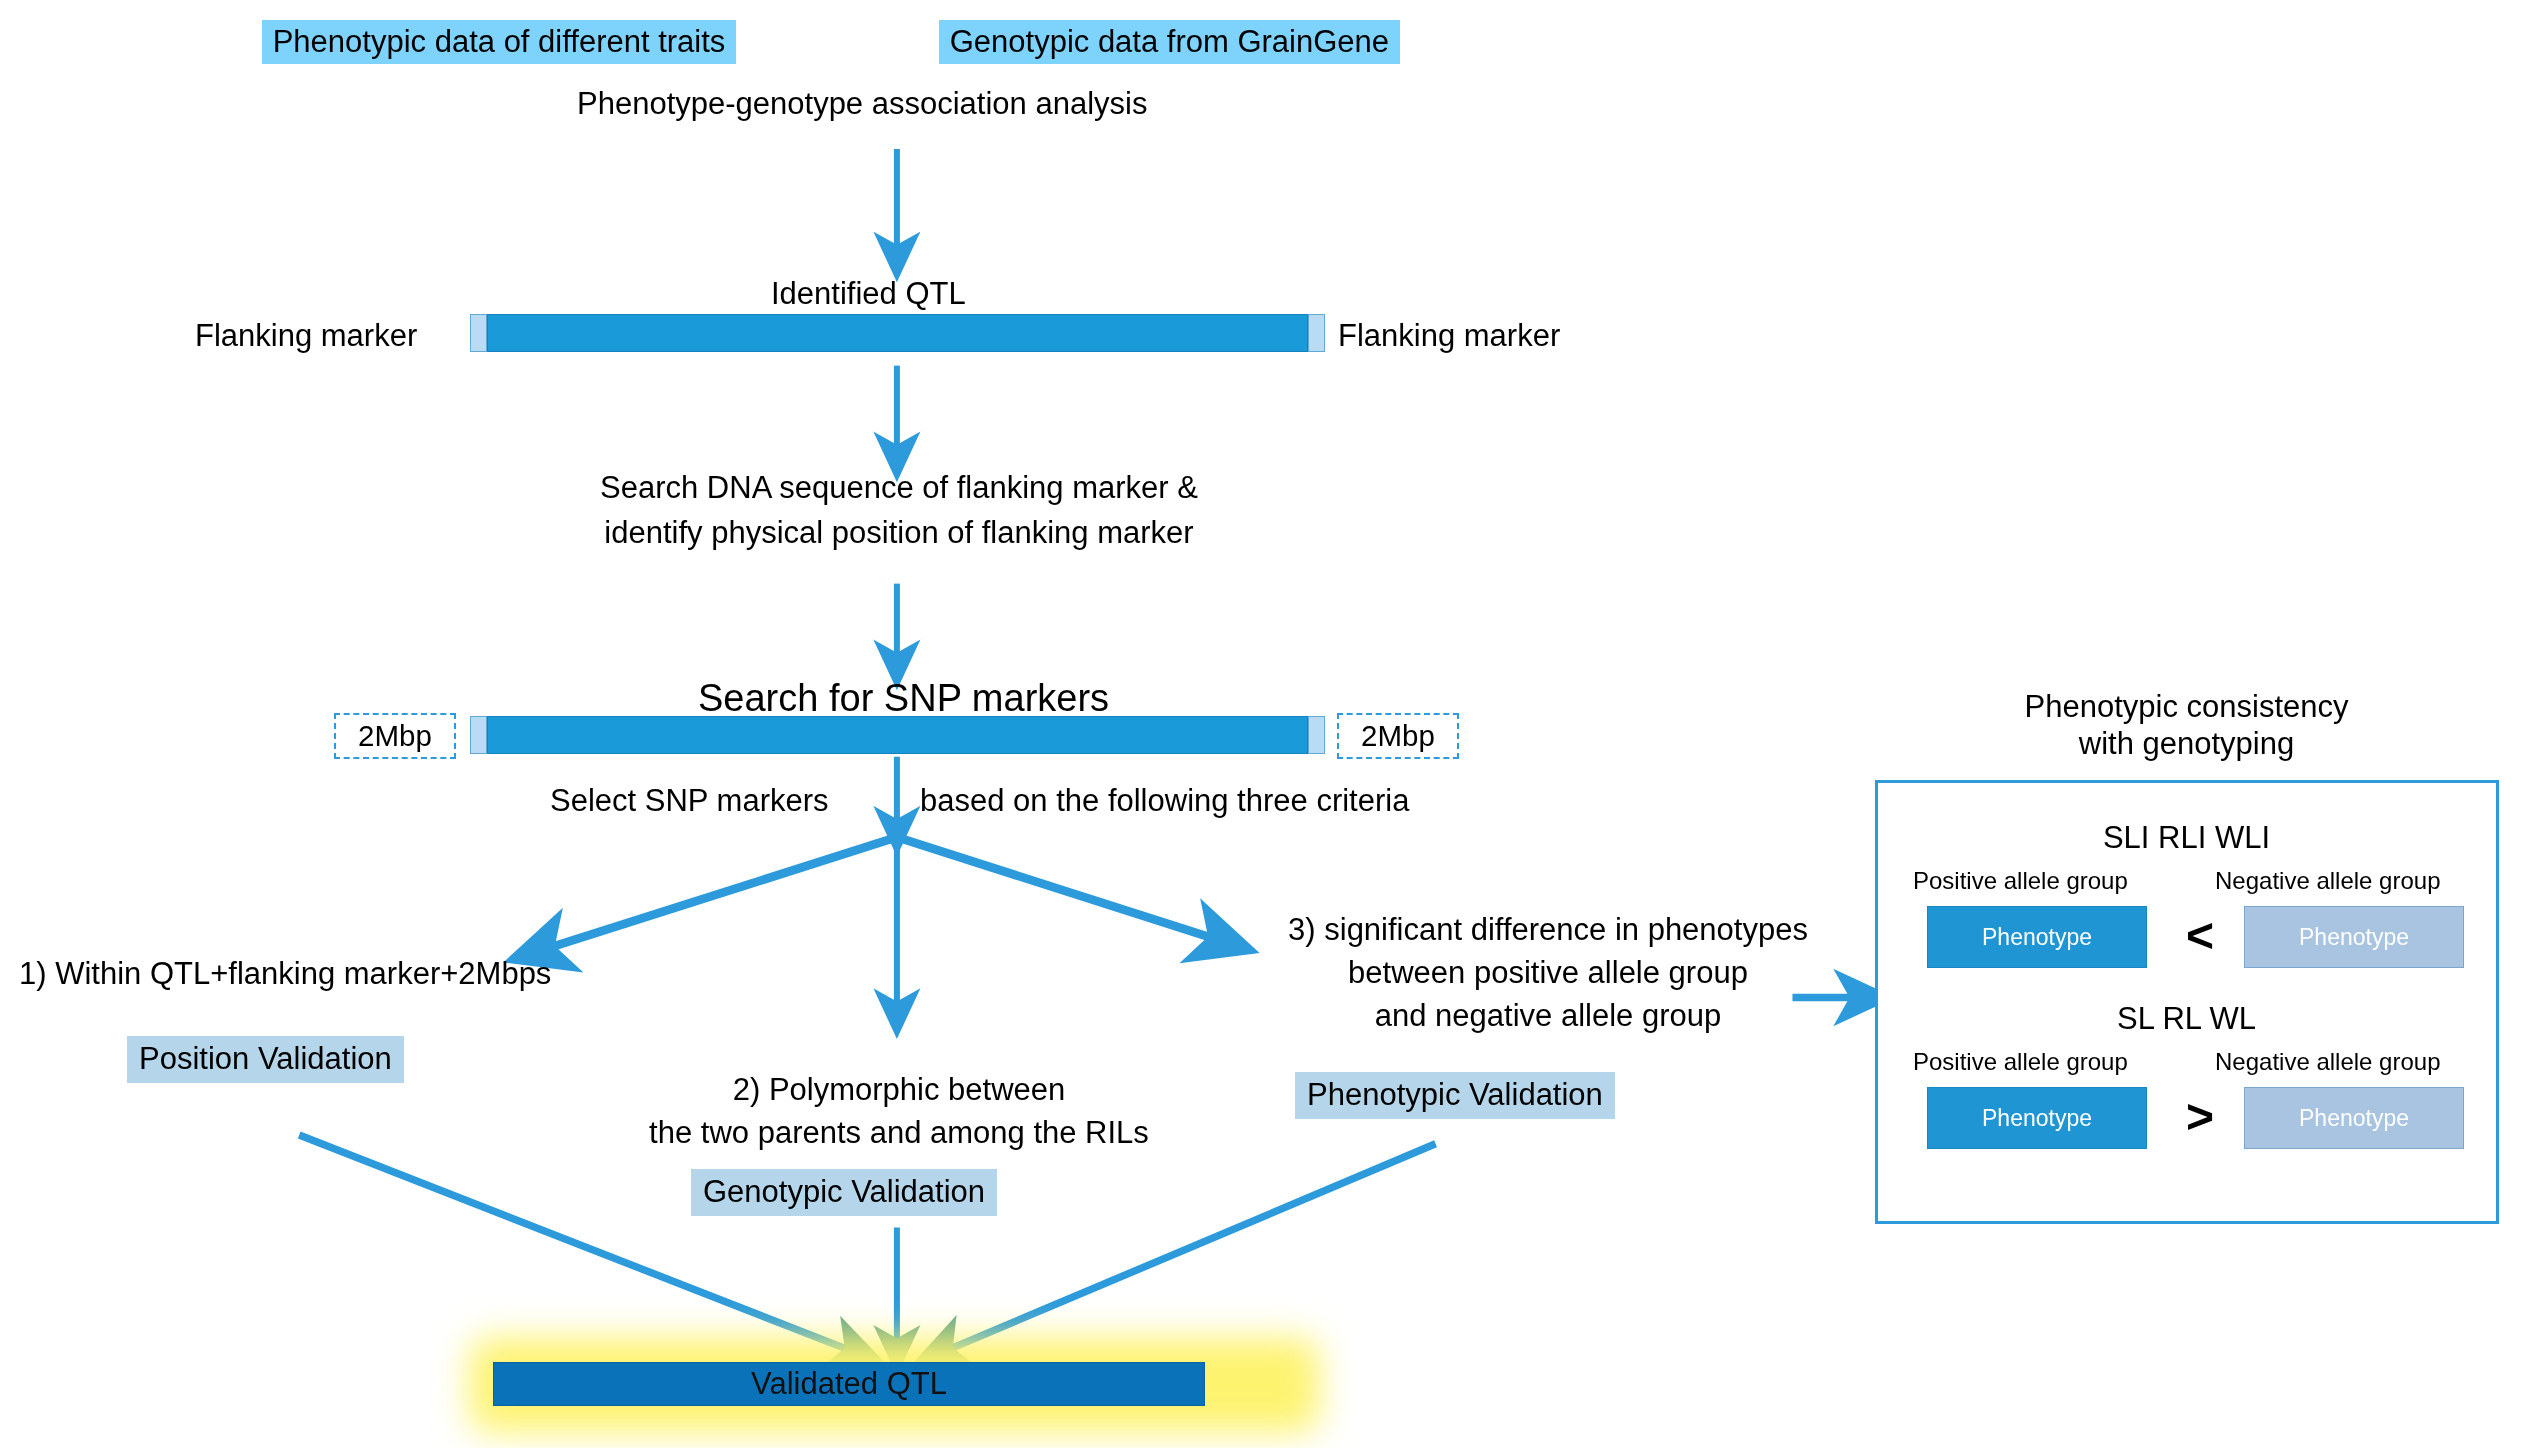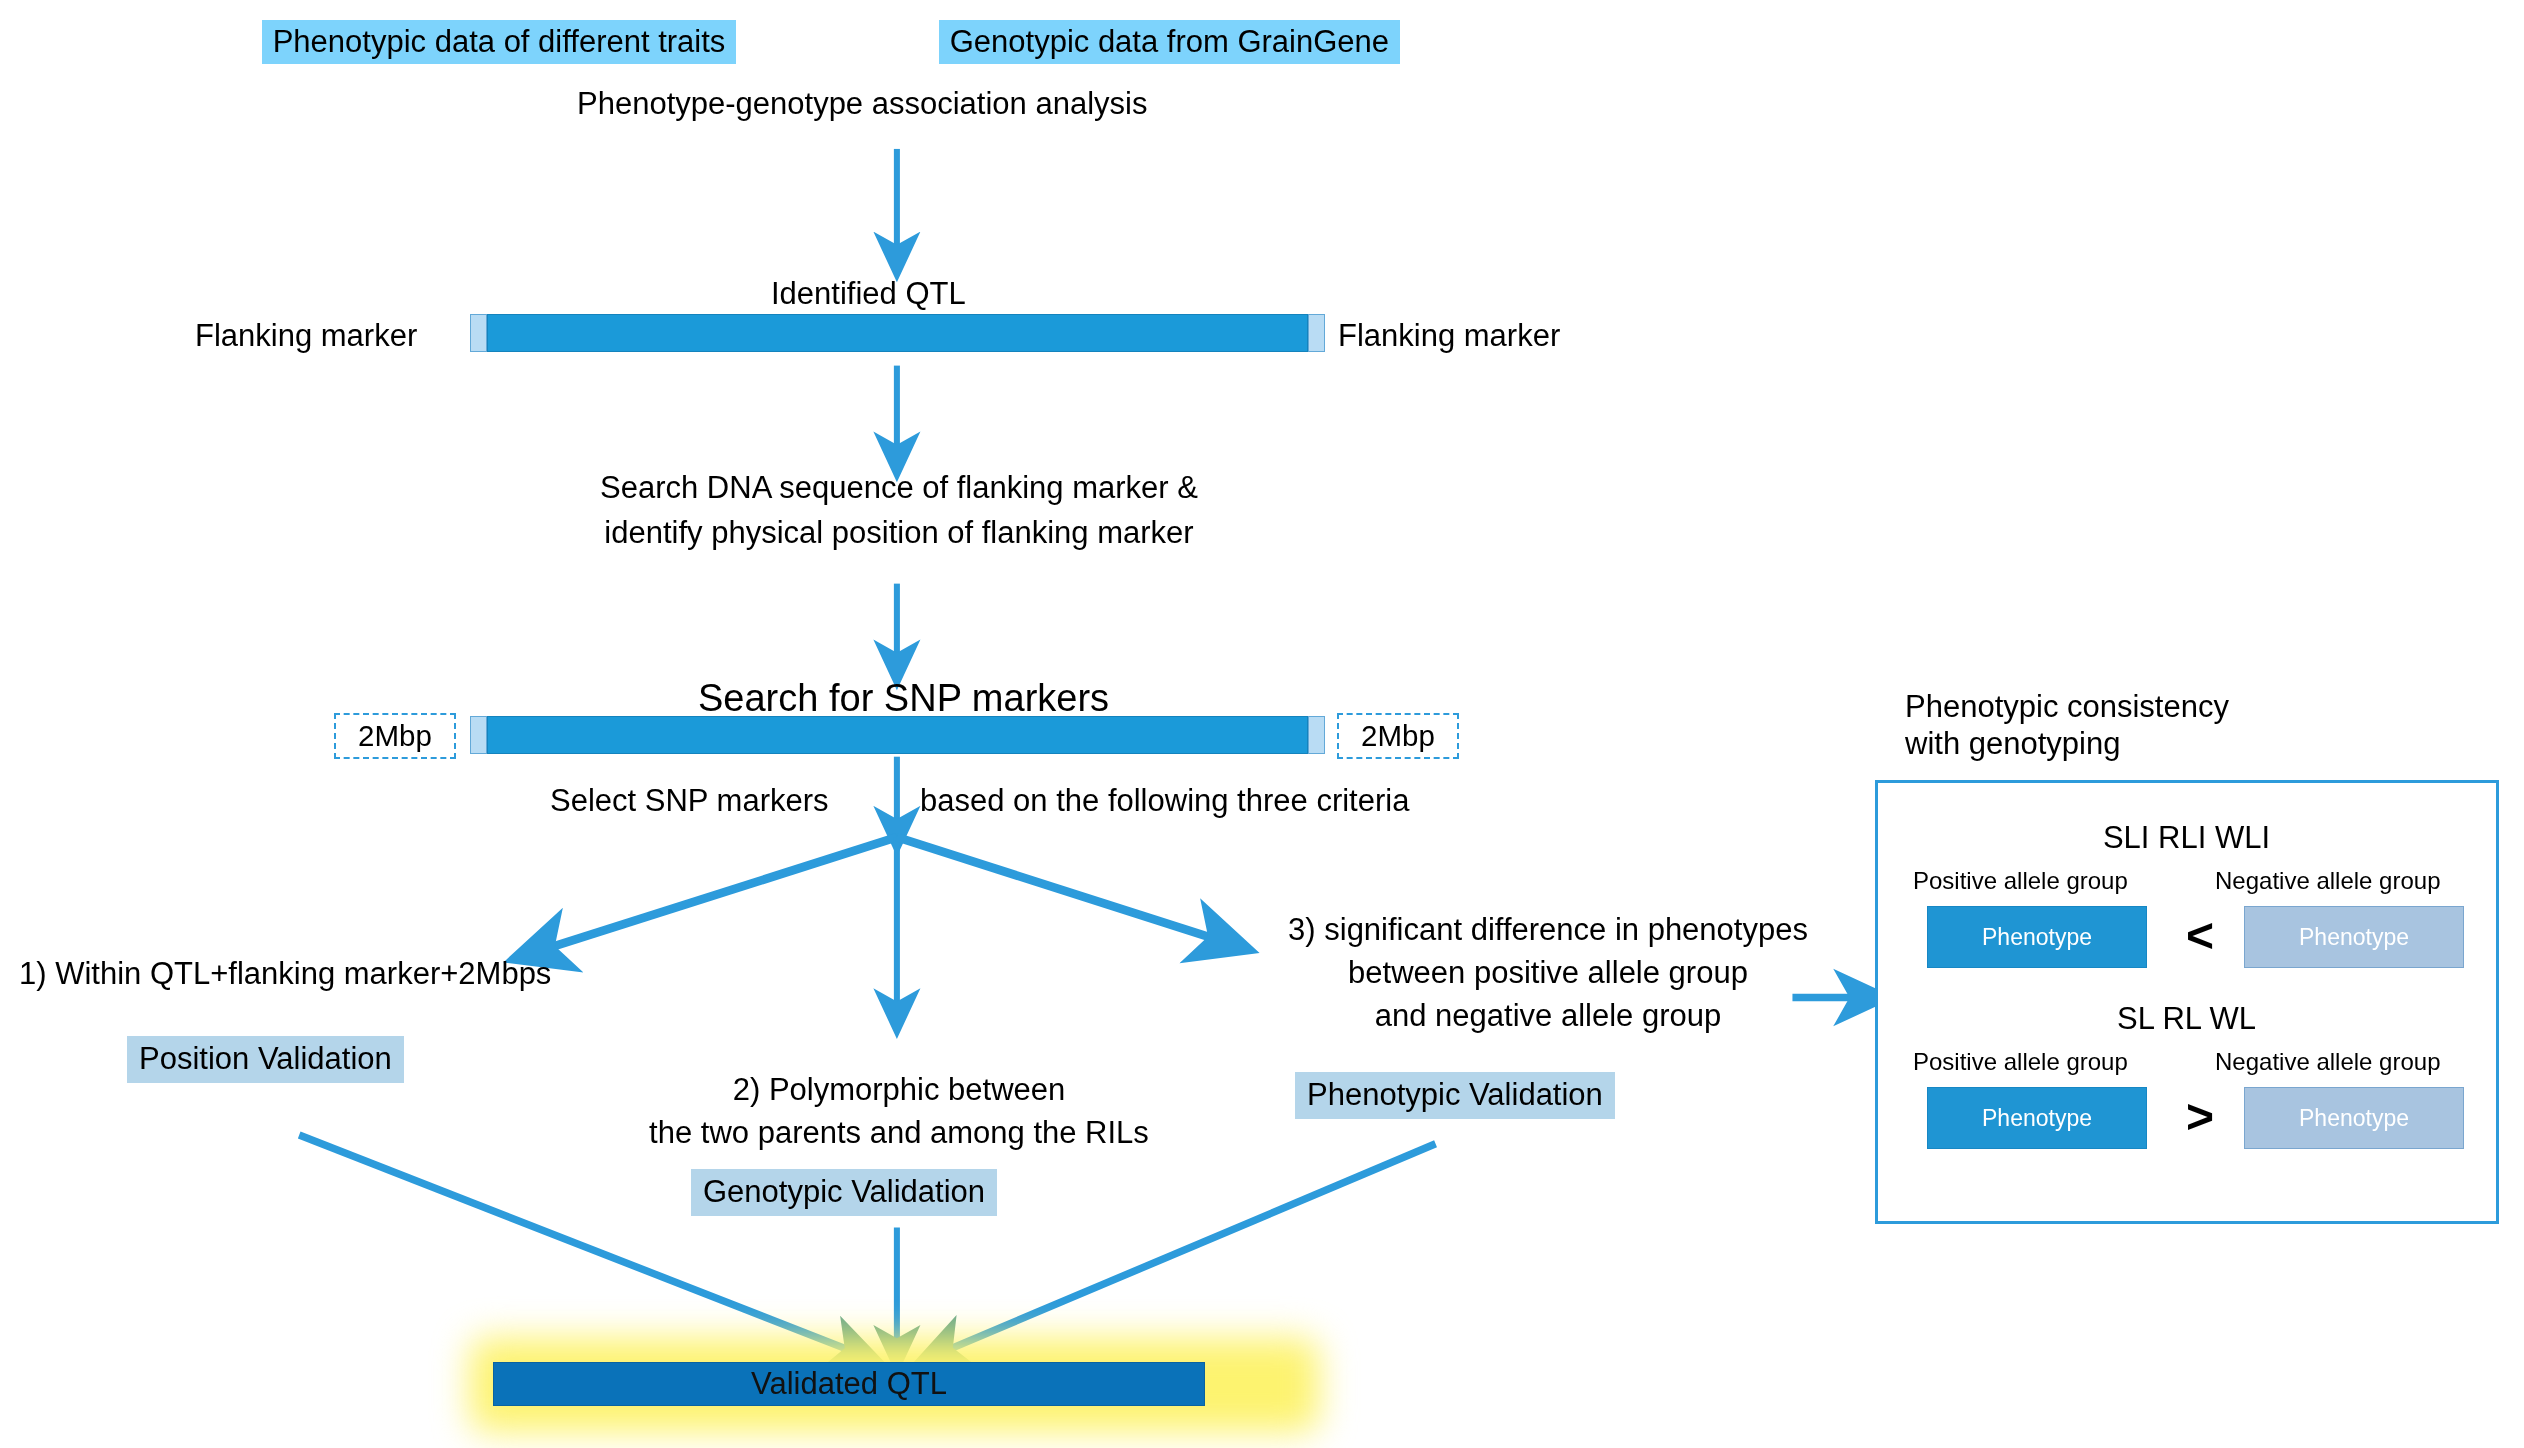--- a/index.html
+++ b/index.html
@@ -43,21 +43,21 @@
 
   
   .panel{border:3.4px solid #2d9bdb;background:#ffffff;}
   .pbox-pos{background:#1f95d3;border:0.7px solid #1787c4;color:#ffffff;
     display:flex;align-items:center;justify-content:center;font-size:23px;box-sizing:border-box;}
   .pbox-neg{background:#a8c4e0;border:1.3px solid #7aa6cf;color:#ffffff;
     display:flex;align-items:center;justify-content:center;font-size:23px;box-sizing:border-box;}
   .cmp{font-size:48px;font-weight:bold;line-height:1;}
   .grp{font-size:24px;white-space:nowrap;}
   .trait{font-size:31px;white-space:nowrap;}
-  .ptitle{font-size:31px;line-height:1.22;text-align:left;}
+  .ptitle{font-size:31px;line-height:1.22;text-align:center;}
 
   
   .glow{
     background:#fdf36f;
     filter:blur(17.4px);
     border-radius:17.4px;
   }
   .vqtl{
     background:#0a72b9;border:0.7px solid #0a63a0;
     color:#111;font-size:31px;

